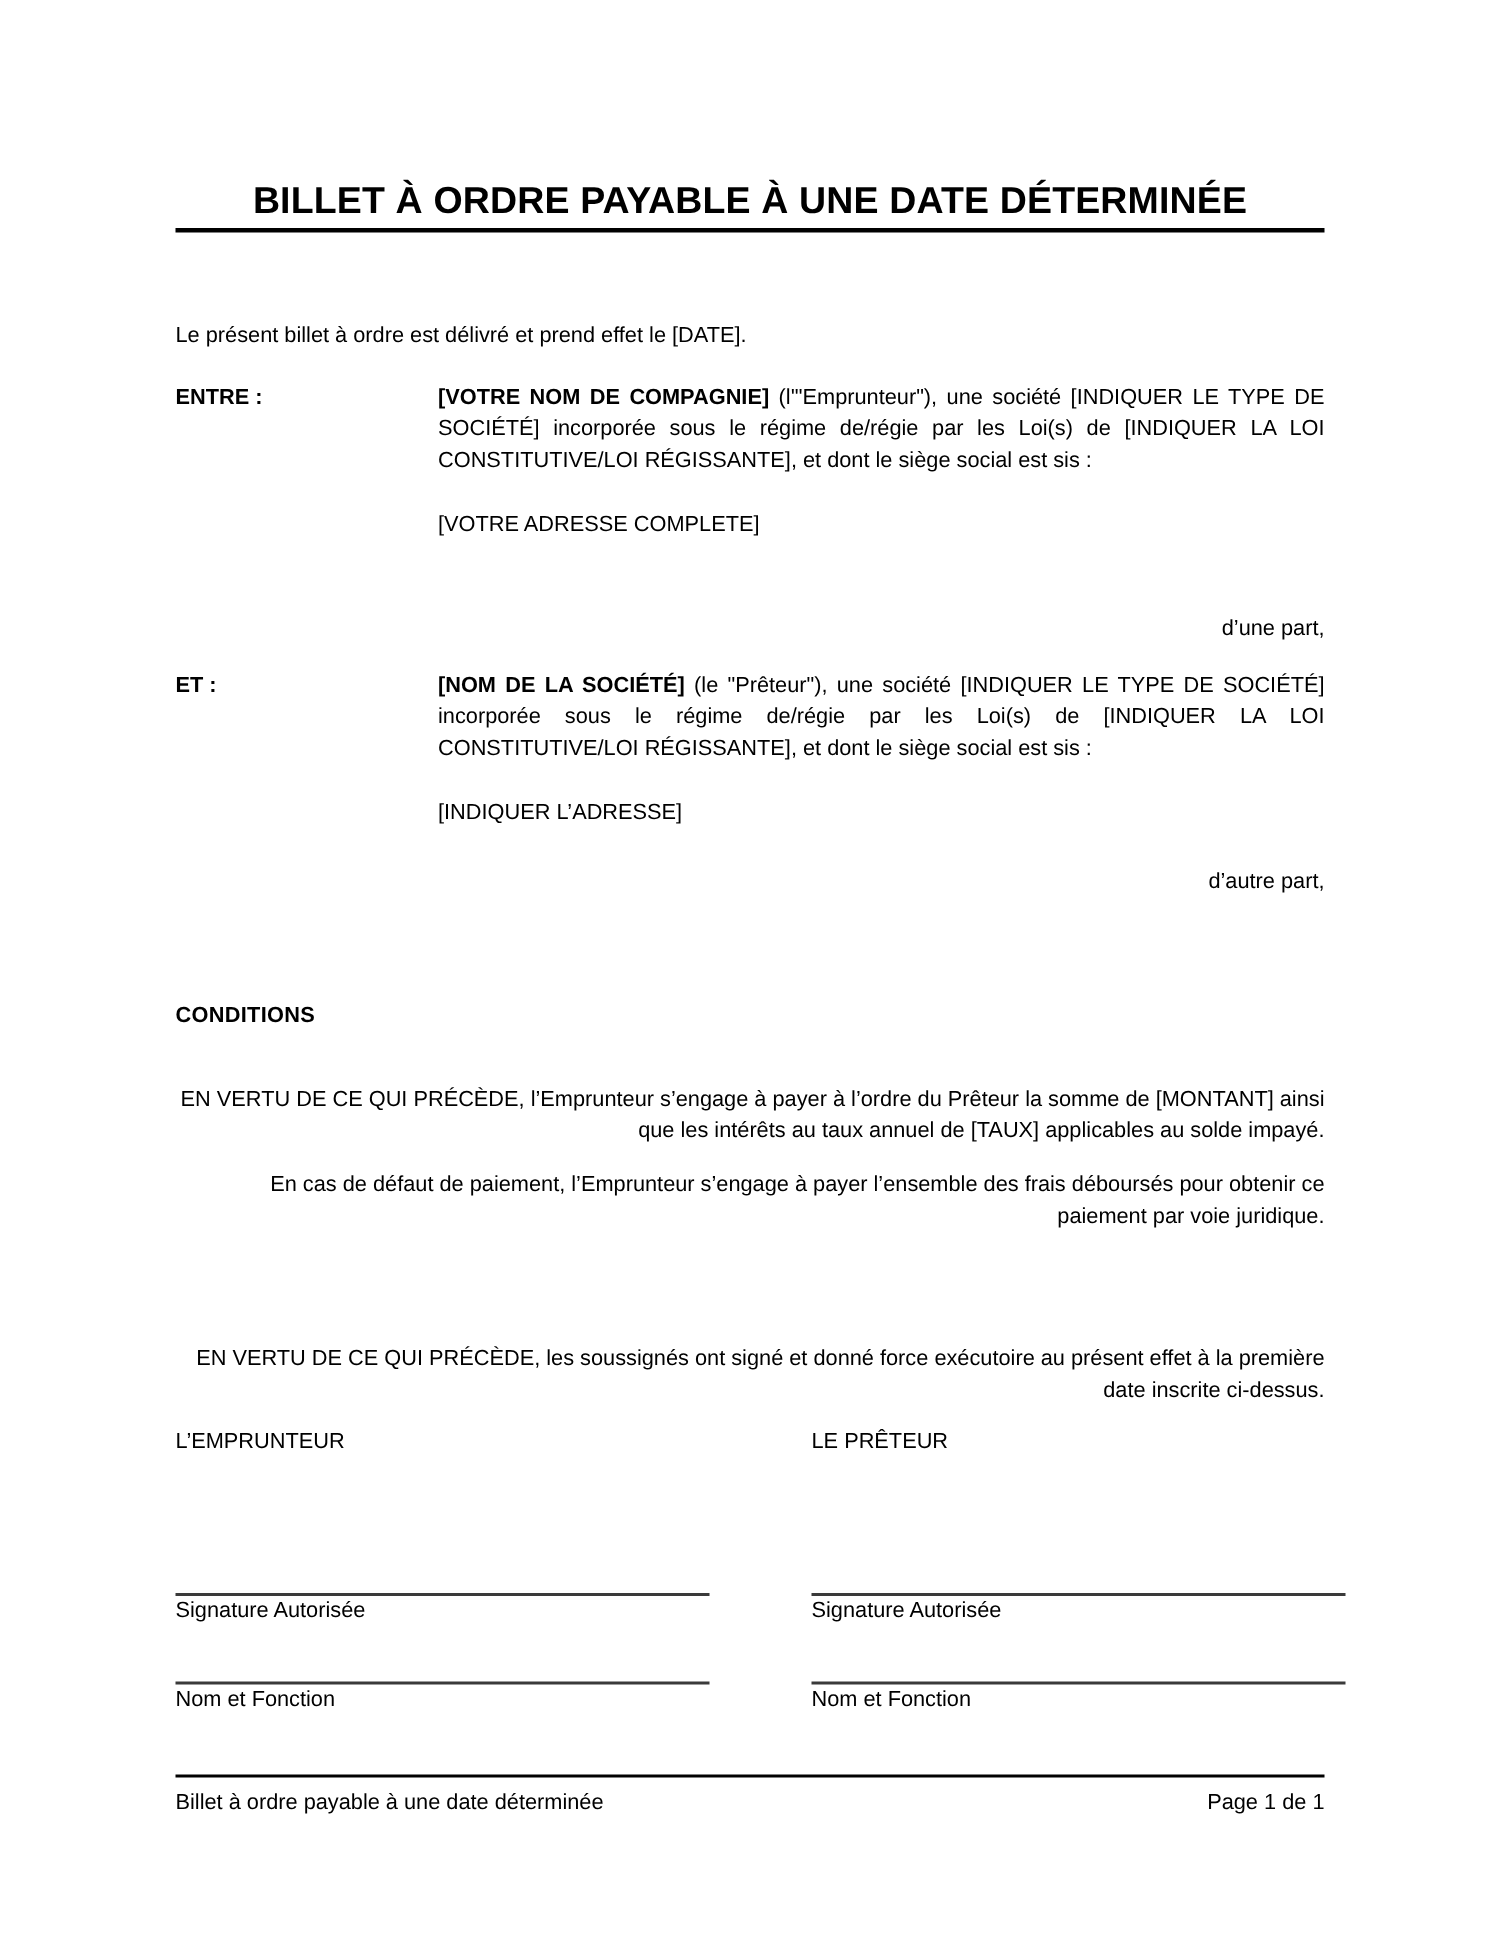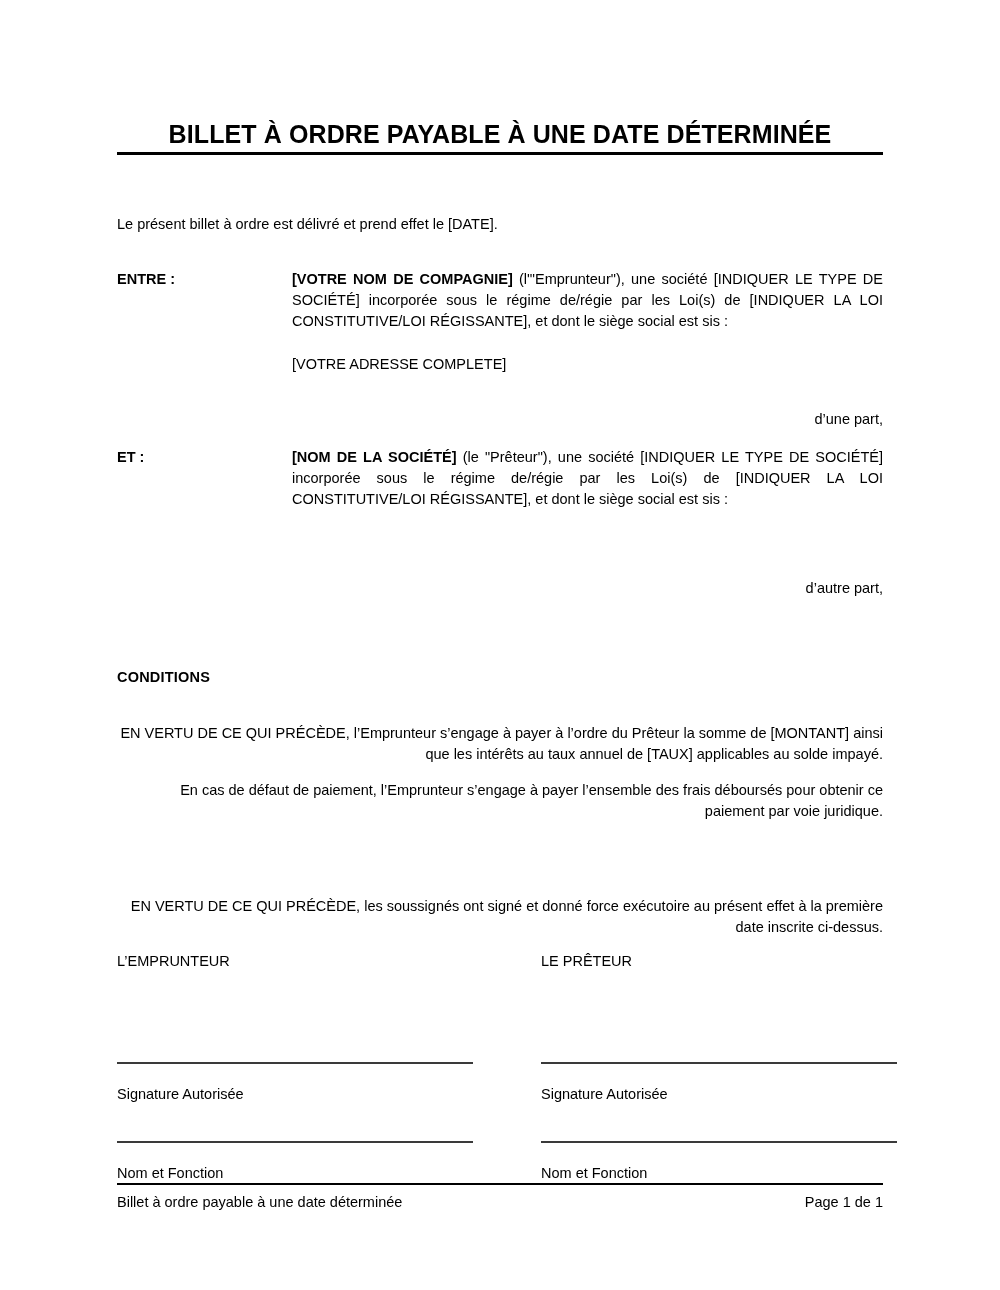--- a/index.html
+++ b/index.html
@@ -54,21 +54,21 @@
     font-size: 14.5px;
     line-height: 1.42;
   }
 
   
   .party {
     position: absolute;
     left: 0;
     width: 766px;
   }
-  .party-entre { top: 269px; }
+  .party-entre { top: 255px; }
   .party-et    { top: 447px; }
 
   .party-row {
     display: flex;
     align-items: flex-start;
   }
   .party-label {
     width: 175px;
     flex: 0 0 175px;
     font-size: 14.5px;
@@ -150,21 +150,21 @@
   .sig-line {
     width: 356px;
     height: 2px;
     background: #3a3a3a;
   }
   .sig-line-1 { margin-top: 90px; }
   .sig-line-2 { margin-top: 36px; }
   .sig-caption {
     font-size: 14.5px;
     line-height: 1.45;
-    padding-top: 20px;
+    padding-top: 0;
   }
 
   
   .footer-rule {
     position: absolute;
     top: 1183px;
     left: 0;
     width: 766px;
     height: 2px;
     background: #000000;
@@ -201,20 +201,21 @@
     </div>
   </div>
 
   <div class="part-closing closing-une">d’une part,</div>
 
   <div class="party party-et">
     <div class="party-row">
       <div class="party-label">ET :</div>
       <div class="party-body">
         <span class="lead">[NOM DE LA SOCIÉTÉ]</span><span> (le "Prêteur"), une société [INDIQUER LE TYPE DE SOCIÉTÉ] incorporée sous le régime de/régie par les Loi(s) de [INDIQUER LA LOI CONSTITUTIVE/LOI RÉGISSANTE], et dont le siège social est sis :</span>
+        <div class="party-address">[INDIQUER L’ADRESSE]</div>
       </div>
     </div>
   </div>
 
   <div class="part-closing closing-autre">d’autre part,</div>
 
   <div class="conditions-heading">CONDITIONS</div>
 
   <p class="cond-para cond-1">EN VERTU DE CE QUI PRÉCÈDE, l’Emprunteur s’engage à payer à l’ordre du Prêteur la somme de [MONTANT] ainsi que les intérêts au taux annuel de [TAUX] applicables au solde impayé.</p>
   <p class="cond-para cond-3">En cas de défaut de paiement, l’Emprunteur s’engage à payer l’ensemble des frais déboursés pour obtenir ce paiement par voie juridique.</p>

